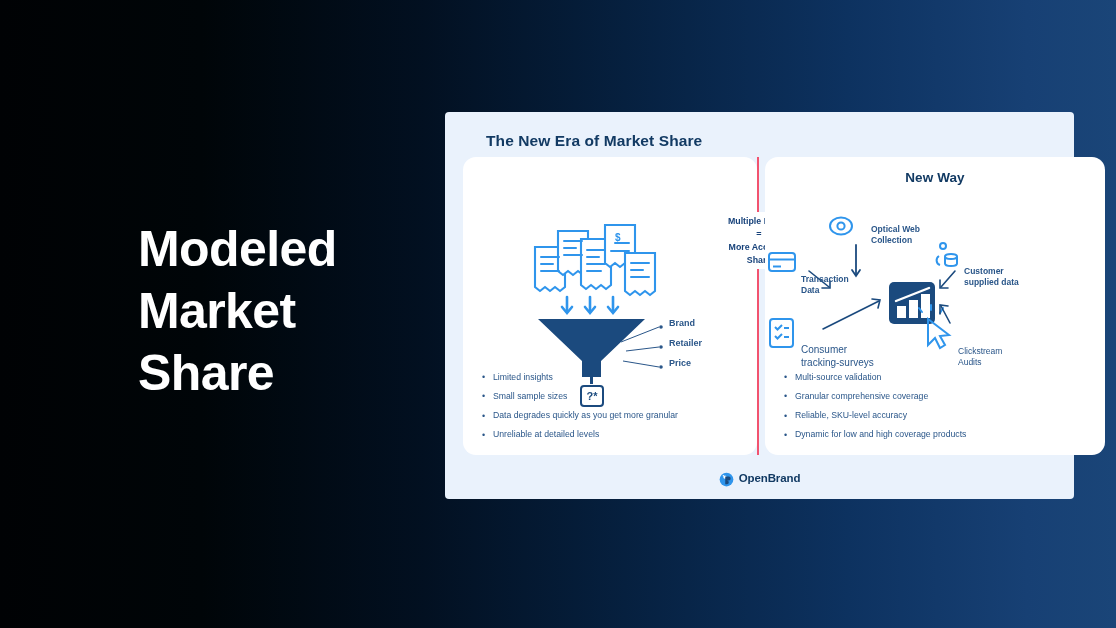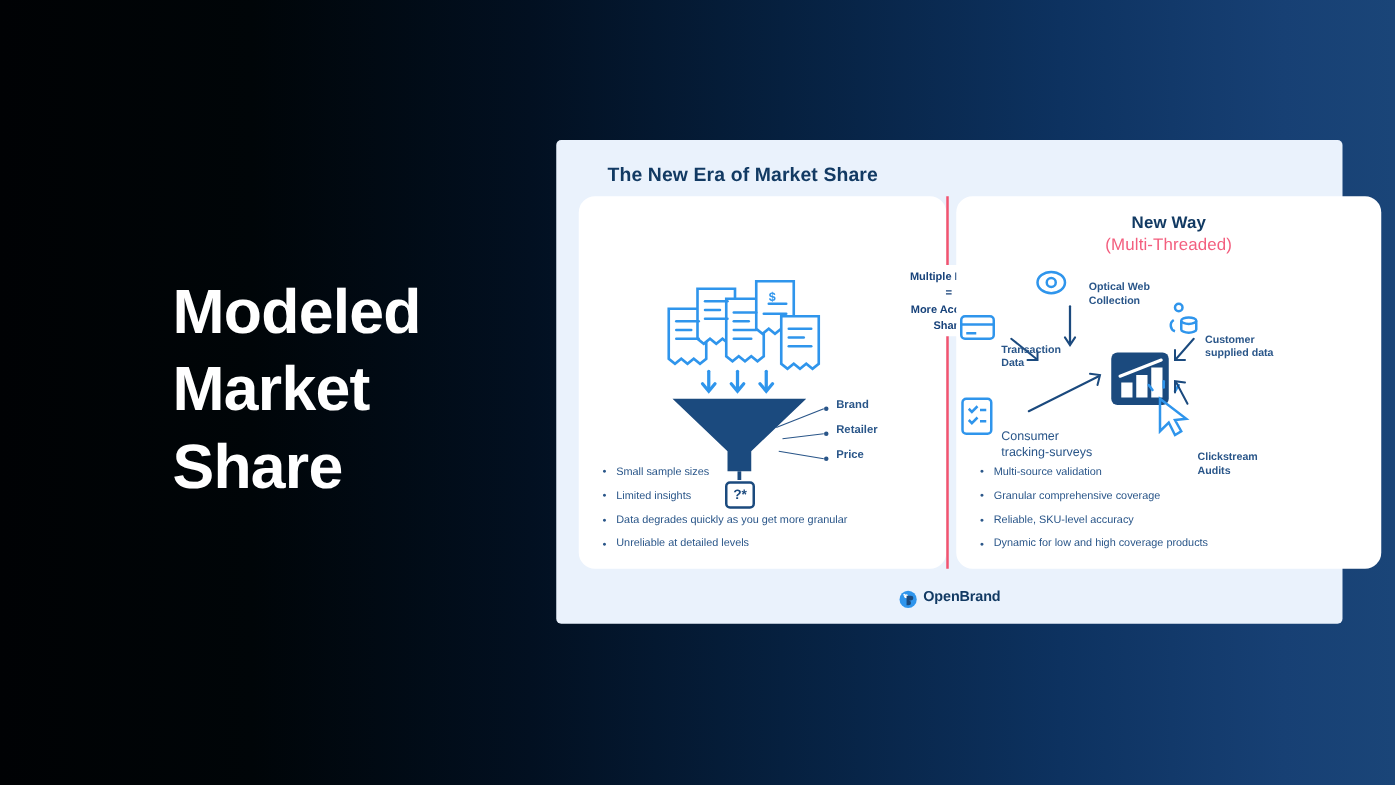--- a/index.html
+++ b/index.html
@@ -206,39 +206,38 @@
       </svg>
       <div style="position:absolute;left:206px;top:161px;font-size:9px;font-weight:bold;color:#2a5689">Brand</div>
       <div style="position:absolute;left:206px;top:181px;font-size:9px;font-weight:bold;color:#2a5689">Retailer</div>
       <div style="position:absolute;left:206px;top:201px;font-size:9px;font-weight:bold;color:#2a5689">Price</div>
 
       <div style="position:absolute;left:117px;top:228px;width:24px;height:22px;border:2px solid #1b4a7e;
                   border-radius:4px;display:flex;align-items:center;justify-content:center;
                   font-size:11px;font-weight:bold;color:#1b4a7e;background:#fff">?*</div>
 
       <ul class="bullets">
+        <li>Limited insights</li>
         <li>Small sample sizes</li>
-        <li>Limited insights</li>
         <li>Data degrades quickly as you get more granular</li>
         <li>Unreliable at detailed levels</li>
       </ul>
     </div>
 
     <div id="divider"></div>
     <div id="divider-label">
       <span>Multiple Inputs</span>
       <span class="eq">=</span>
       <span>More Accurate</span><br>
       <span>Share</span>
     </div>
 
     <div class="panel" id="panel-new">
       <div class="panel-head">
         <span class="pw-main">New Way</span>
-        <span class="pw-sub">(Multi-Threaded)</span>
       </div>
 
       <svg id="new-art" viewBox="0 0 294 175">
 
         <rect x="124" y="73" width="46" height="42" rx="5" fill="#1b4a7e"></rect>
         <g fill="#ffffff">
           <rect x="132" y="97" width="9" height="12"></rect>
           <rect x="144" y="91" width="9" height="18"></rect>
           <rect x="156" y="85" width="9" height="24"></rect>
         </g>
@@ -312,21 +311,21 @@
       <div style="position:absolute;left:199px;top:109px;font-size:8.5px;font-weight:bold;line-height:1.3;color:#2a5689">
         <span>Customer</span><br>
         <span>supplied data</span>
       </div>
 
       <div style="position:absolute;left:36px;top:186px;font-size:10px;font-weight:normal;line-height:1.3;color:#2a5689">
         <span>Consumer</span><br>
         <span>tracking-surveys</span>
       </div>
 
-      <div style="position:absolute;left:193px;top:203px;font-size:8.5px;font-weight:bold;line-height:1.3;color:#2a5689">
+      <div style="position:absolute;left:193px;top:189px;font-size:8.5px;font-weight:normal;line-height:1.3;color:#2a5689">
         <span>Clickstream</span><br>
         <span>Audits</span>
       </div>
 
       <ul class="bullets">
         <li>Multi-source validation</li>
         <li>Granular comprehensive coverage</li>
         <li>Reliable, SKU-level accuracy</li>
         <li>Dynamic for low and high coverage products</li>
       </ul>

